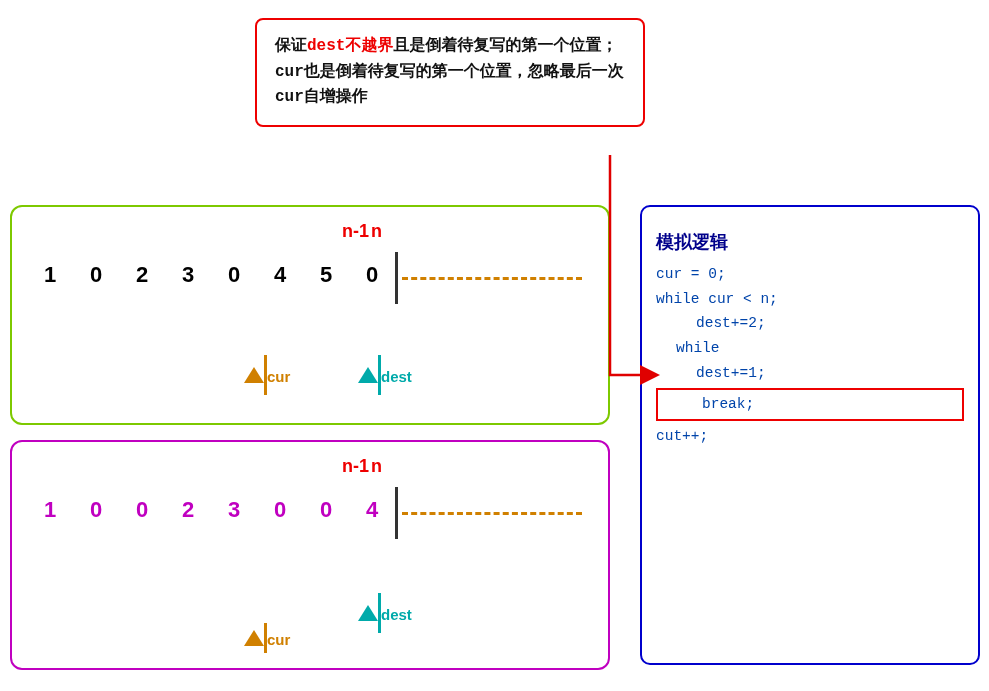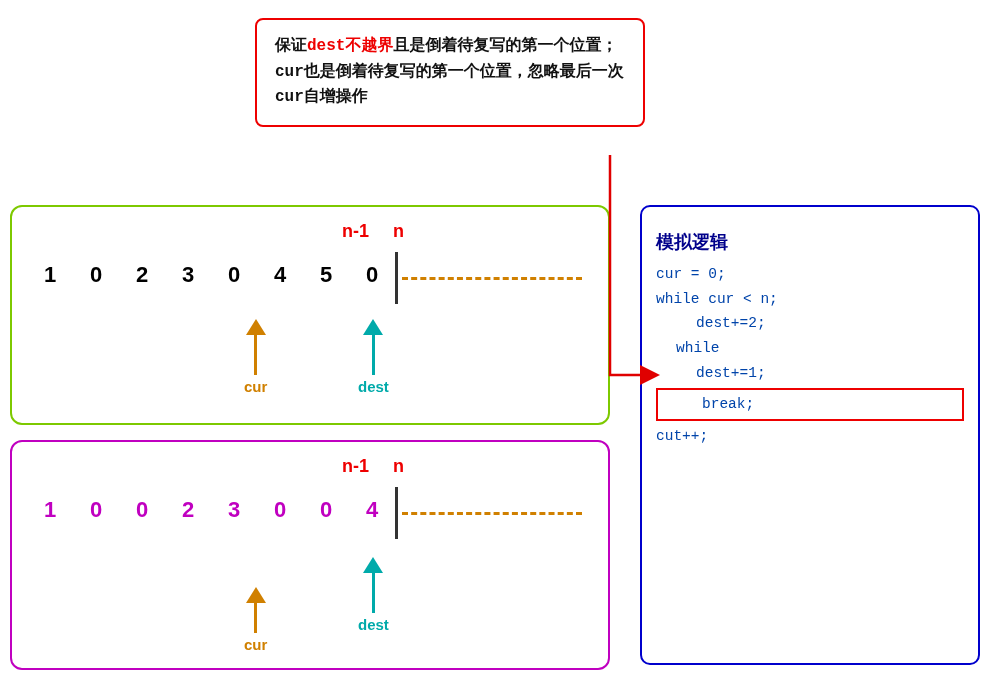--- a/index.html
+++ b/index.html
@@ -107,21 +107,21 @@
     }
 
     .arr-num-purple {
       color: #c000c0;
     }
 
     
     .n-labels {
       position: absolute;
       display: flex;
-      gap: 24px;
+      gap: 2px;
       font-size: 18px;
       font-weight: bold;
       color: #e00;
       font-family: Arial, sans-serif;
       align-items: center;
     }
 
     
     .dashed-seg {
       position: absolute;
@@ -131,21 +131,21 @@
     
     .vert-bar {
       position: absolute;
       border-left: 3px solid #333;
     }
 
     
     .arrow-up {
       position: absolute;
       display: flex;
-      flex-direction: column;
+      flex-direction: row;
       align-items: center;
       justify-content: flex-end;
     }
 
     .arrow-up-shaft {
       width: 3px;
       background: #d08000;
     }
 
     .arrow-up-head {

